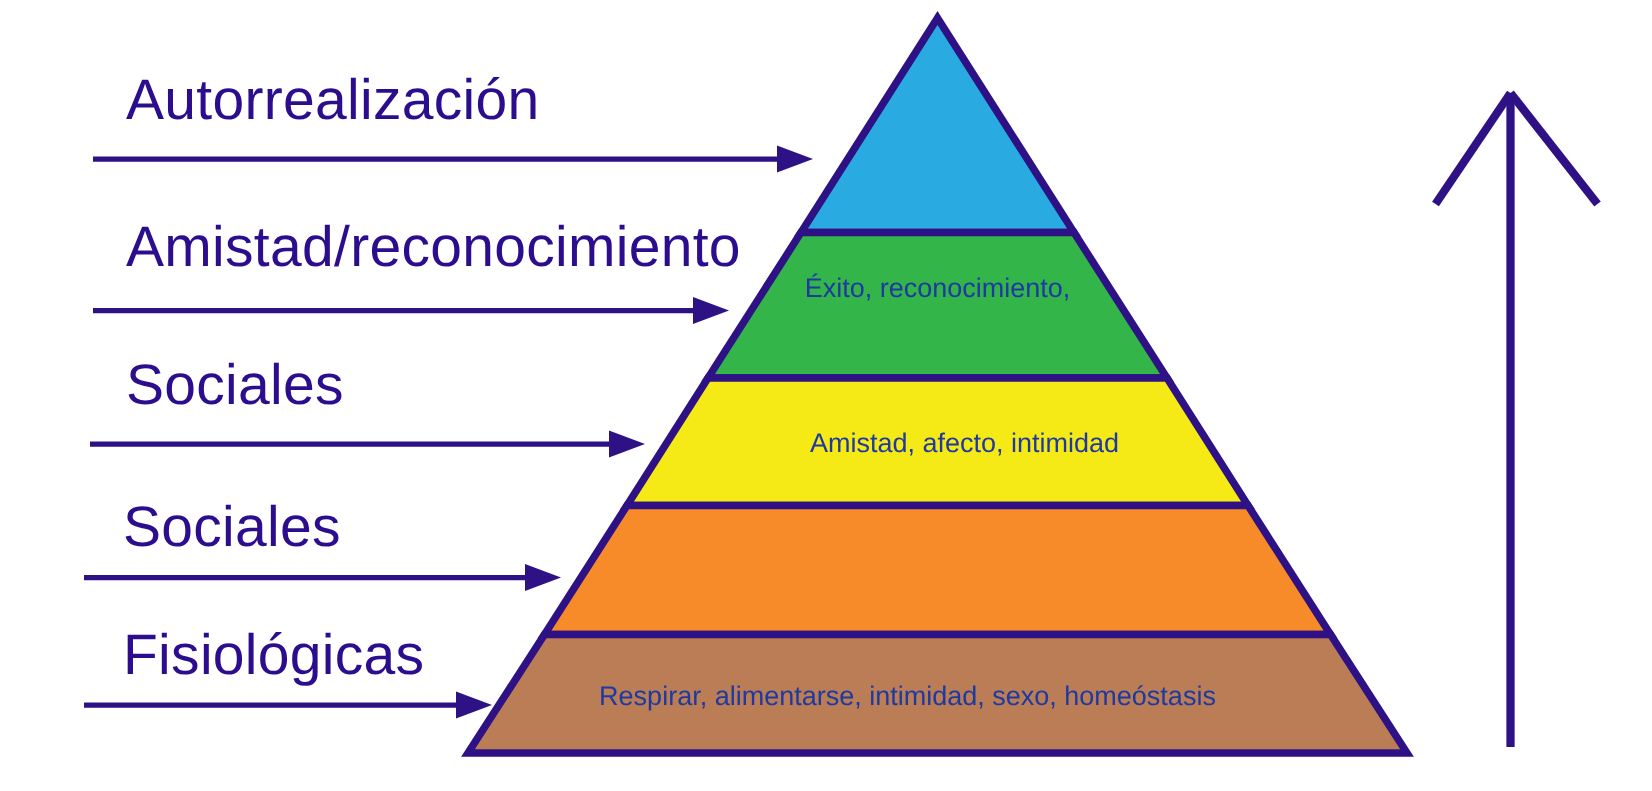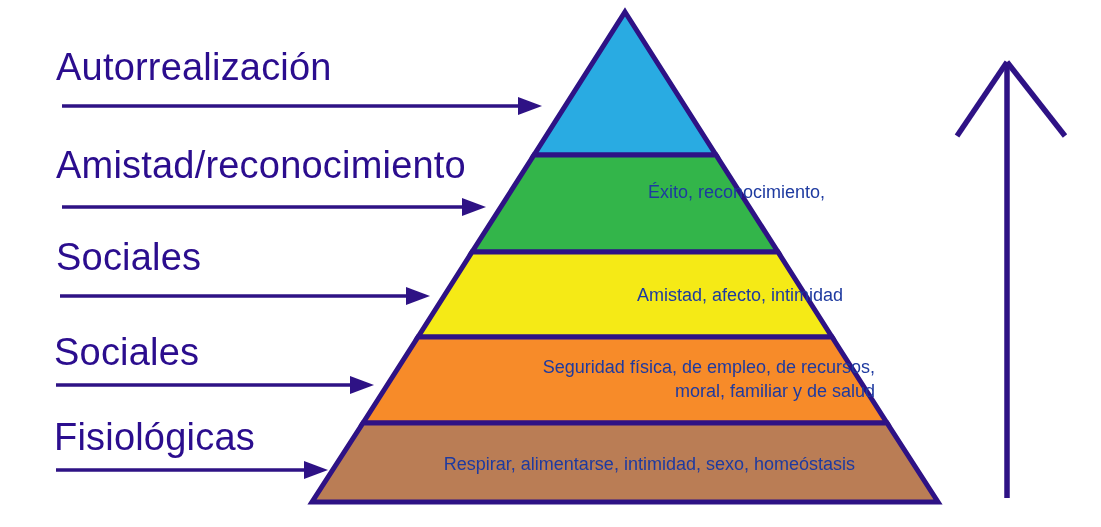--- a/index.html
+++ b/index.html
@@ -17,27 +17,28 @@
   .pyr-level { stroke: var(--outline, #2e1285); stroke-width: 5px; stroke-linejoin: miter; }
   .up-line { stroke: var(--outline, #2e1285); stroke-width: 5.5px; fill: none; stroke-linecap: butt; }
 
   .label {
     position: absolute;
     font-size: 38px;
     line-height: 44px;
     color: var(--label-text, #2b0d8e);
     white-space: nowrap;
     letter-spacing: 0.2px;
+    margin-left: 28px;
   }
   .leveltext {
     position: absolute;
     font-size: 18px;
     line-height: 25px;
     color: var(--level-text, #1e3aa0);
-    text-align: right;
+    text-align: center;
   }
 </style>
 </head>
 <body>
 
 <div class="canvas">
 
   <svg class="scene" viewBox="0 0 1101 527">
 
     <g>
@@ -79,21 +80,17 @@
   <div class="label" style="left:56px; top:235px">Sociales</div>
   <div class="label" style="left:54px; top:330px">Sociales</div>
   <div class="label" style="left:54px; top:415px">Fisiológicas</div>
 
   <div class="leveltext" style="left:425px; top:180px; width:400px">
     <div>Éxito, reconocimiento,</div>
   </div>
   <div class="leveltext" style="left:443px; top:283px; width:400px">
     <div>Amistad, afecto, intimidad</div>
   </div>
-  <div class="leveltext" style="left:375px; top:355px; width:500px; line-height:24px">
-    <div>Seguridad física, de empleo, de recursos,</div>
-    <div>moral, familiar y de salud</div>
-  </div>
   <div class="leveltext" style="left:355px; top:452px; width:500px">
     <div>Respirar, alimentarse, intimidad, sexo, homeóstasis</div>
   </div>
 
 </div>
 
 </body></html>

